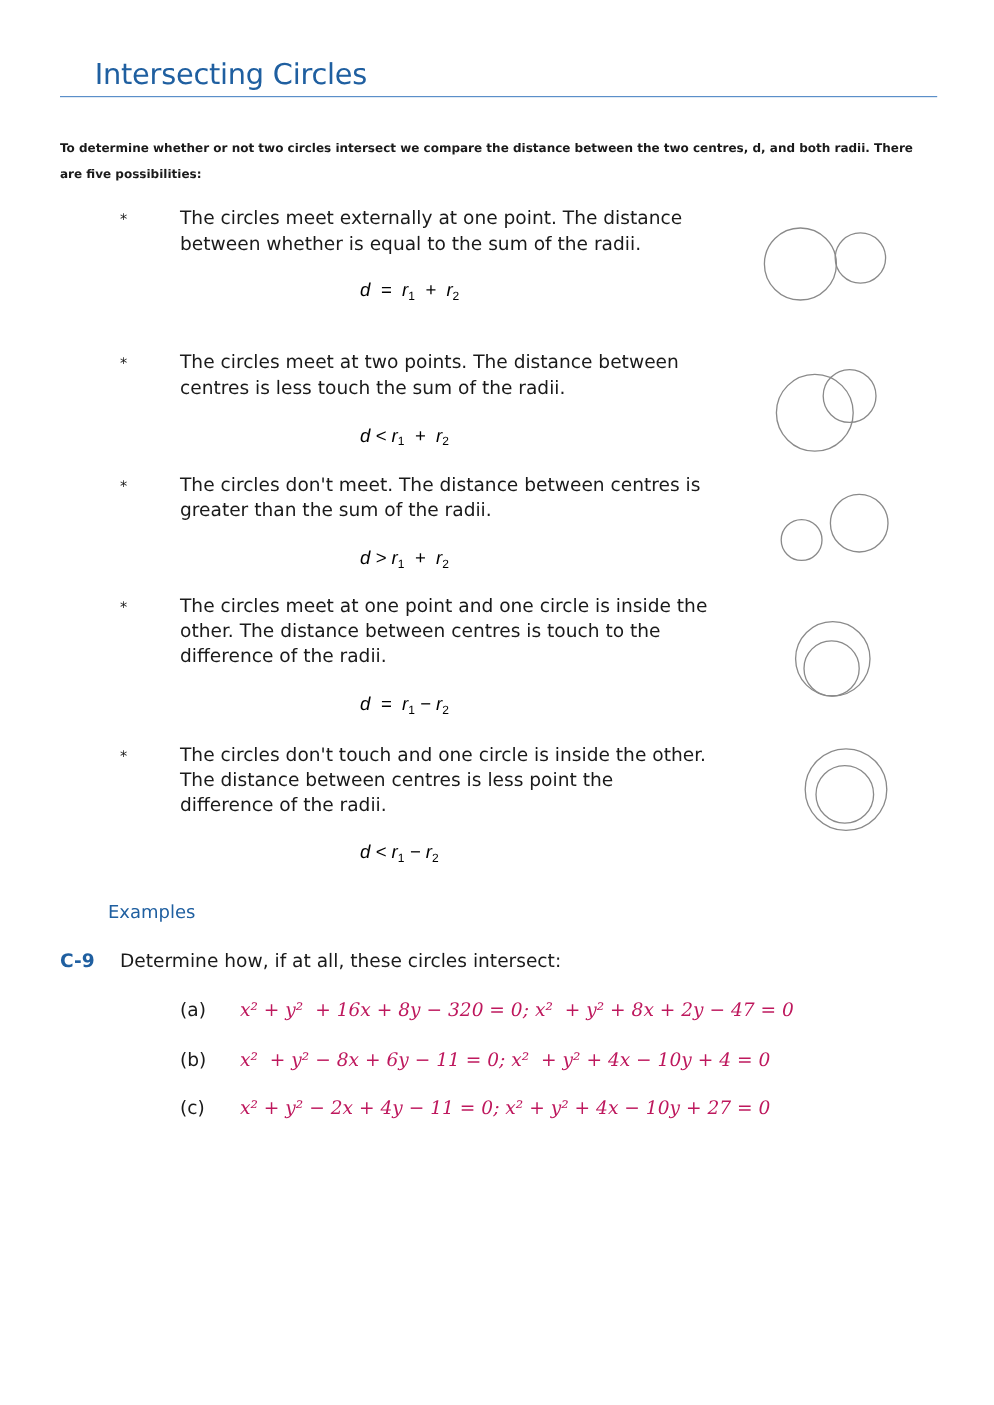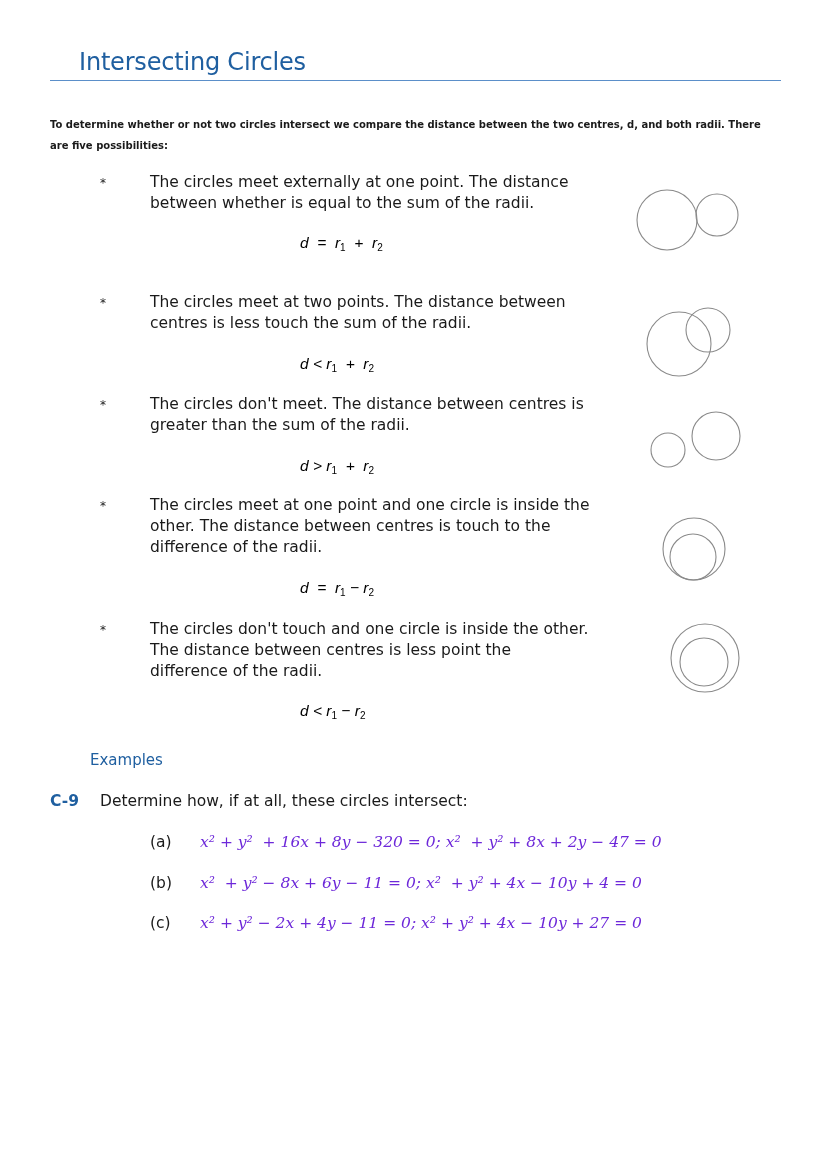--- a/index.html
+++ b/index.html
@@ -11,21 +11,21 @@
   .bullet { position: absolute; left: 100px; font-size: 12px; }
   .btext { position: absolute; left: 150px; width: 440px; font-size: 15.5px; line-height: 21px; }
   .formula { position: absolute; left: 300px; font-family: Liberation Sans, sans-serif; font-style: italic; font-size: 15.5px; color: #000000; white-space: pre; }
   .formula sub { font-size: 10px; font-style: normal; vertical-align: -3px; }
   .diagram { position: absolute; }
   .diagram circle { fill: none; stroke: #8a8a8a; stroke-width: 1.1; }
   .examples { position: absolute; left: 50px; top: 751px; font-size: 15px; color: #1f5fa0; margin-left: 40px; }
   .qid { position: absolute; left: 50px; top: 792px; font-size: 15.5px; color: #1f5fa0; font-weight: bold; }
   .qtext { position: absolute; left: 100px; top: 792px; font-size: 15.5px; }
   .part-label { position: absolute; left: 150px; font-size: 15.5px; }
-  .part-eq { position: absolute; left: 200px; font-family: "DejaVu Serif", serif; font-size: 15.5px; white-space: pre; color: #6d28d9; }
+  .part-eq { position: absolute; left: 200px; font-family: "DejaVu Serif", serif; font-size: 15.5px; white-space: pre; color: #be185d; }
   .part-eq i { font-style: italic; }
 </style>
 </head>
 <body>
 
 <div class="title">Intersecting Circles</div>
 <div class="title-rule"></div>
 
 <div class="intro">To determine whether or not two circles intersect we compare the distance between the two centres, d, and both radii.  There are five possibilities:</div>
 

